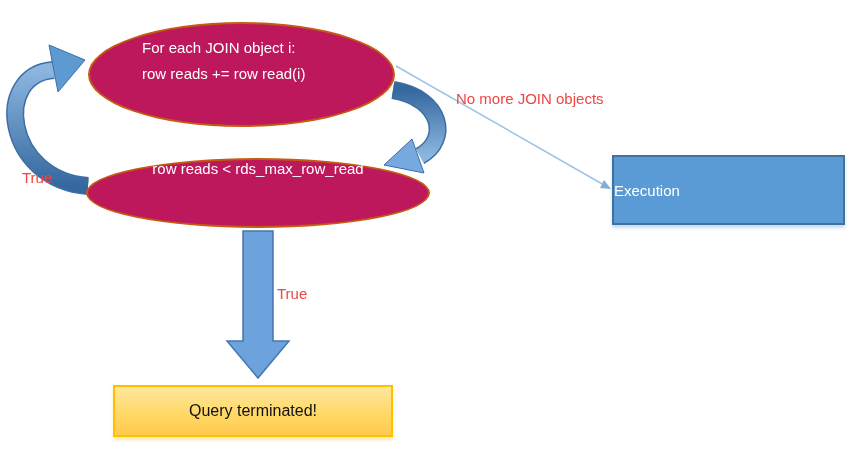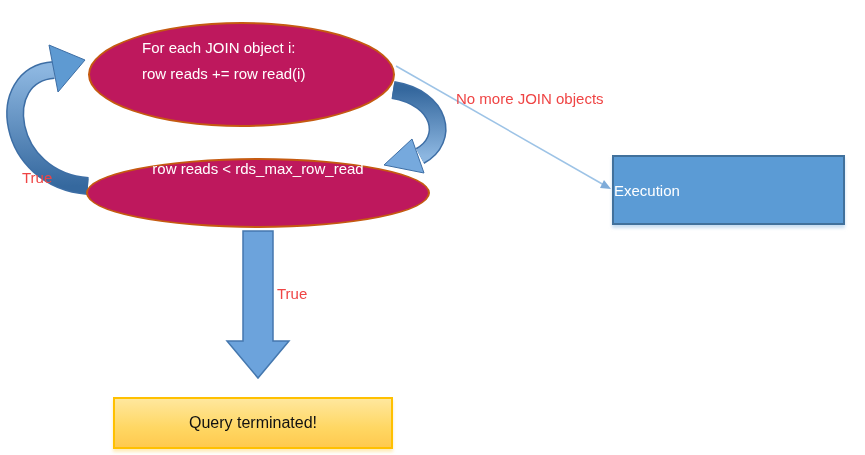--- a/index.html
+++ b/index.html
@@ -74,21 +74,20 @@
     width: 280px; height: 52px;
     background: linear-gradient(to bottom, #FFE79D 0%, #FFD763 60%, #FFC94F 100%);
     border: 2px solid #FFC000;
     box-sizing: border-box;
     display: flex;
     align-items: center;
     justify-content: center;
     color: #111111;
     font-size: 16px;
     box-shadow: 0 3px 3px rgba(255, 217, 120, 0.5);
-    margin-top: 12px;
   }
 </style>
 </head>
 <body>
 
 <div class="canvas">
 
   <svg class="arrows-layer" viewBox="0 0 865 455" xmlns="http://www.w3.org/2000/svg">
     <defs>
       <linearGradient id="gradLeft" x1="0" y1="0" x2="0" y2="1">

